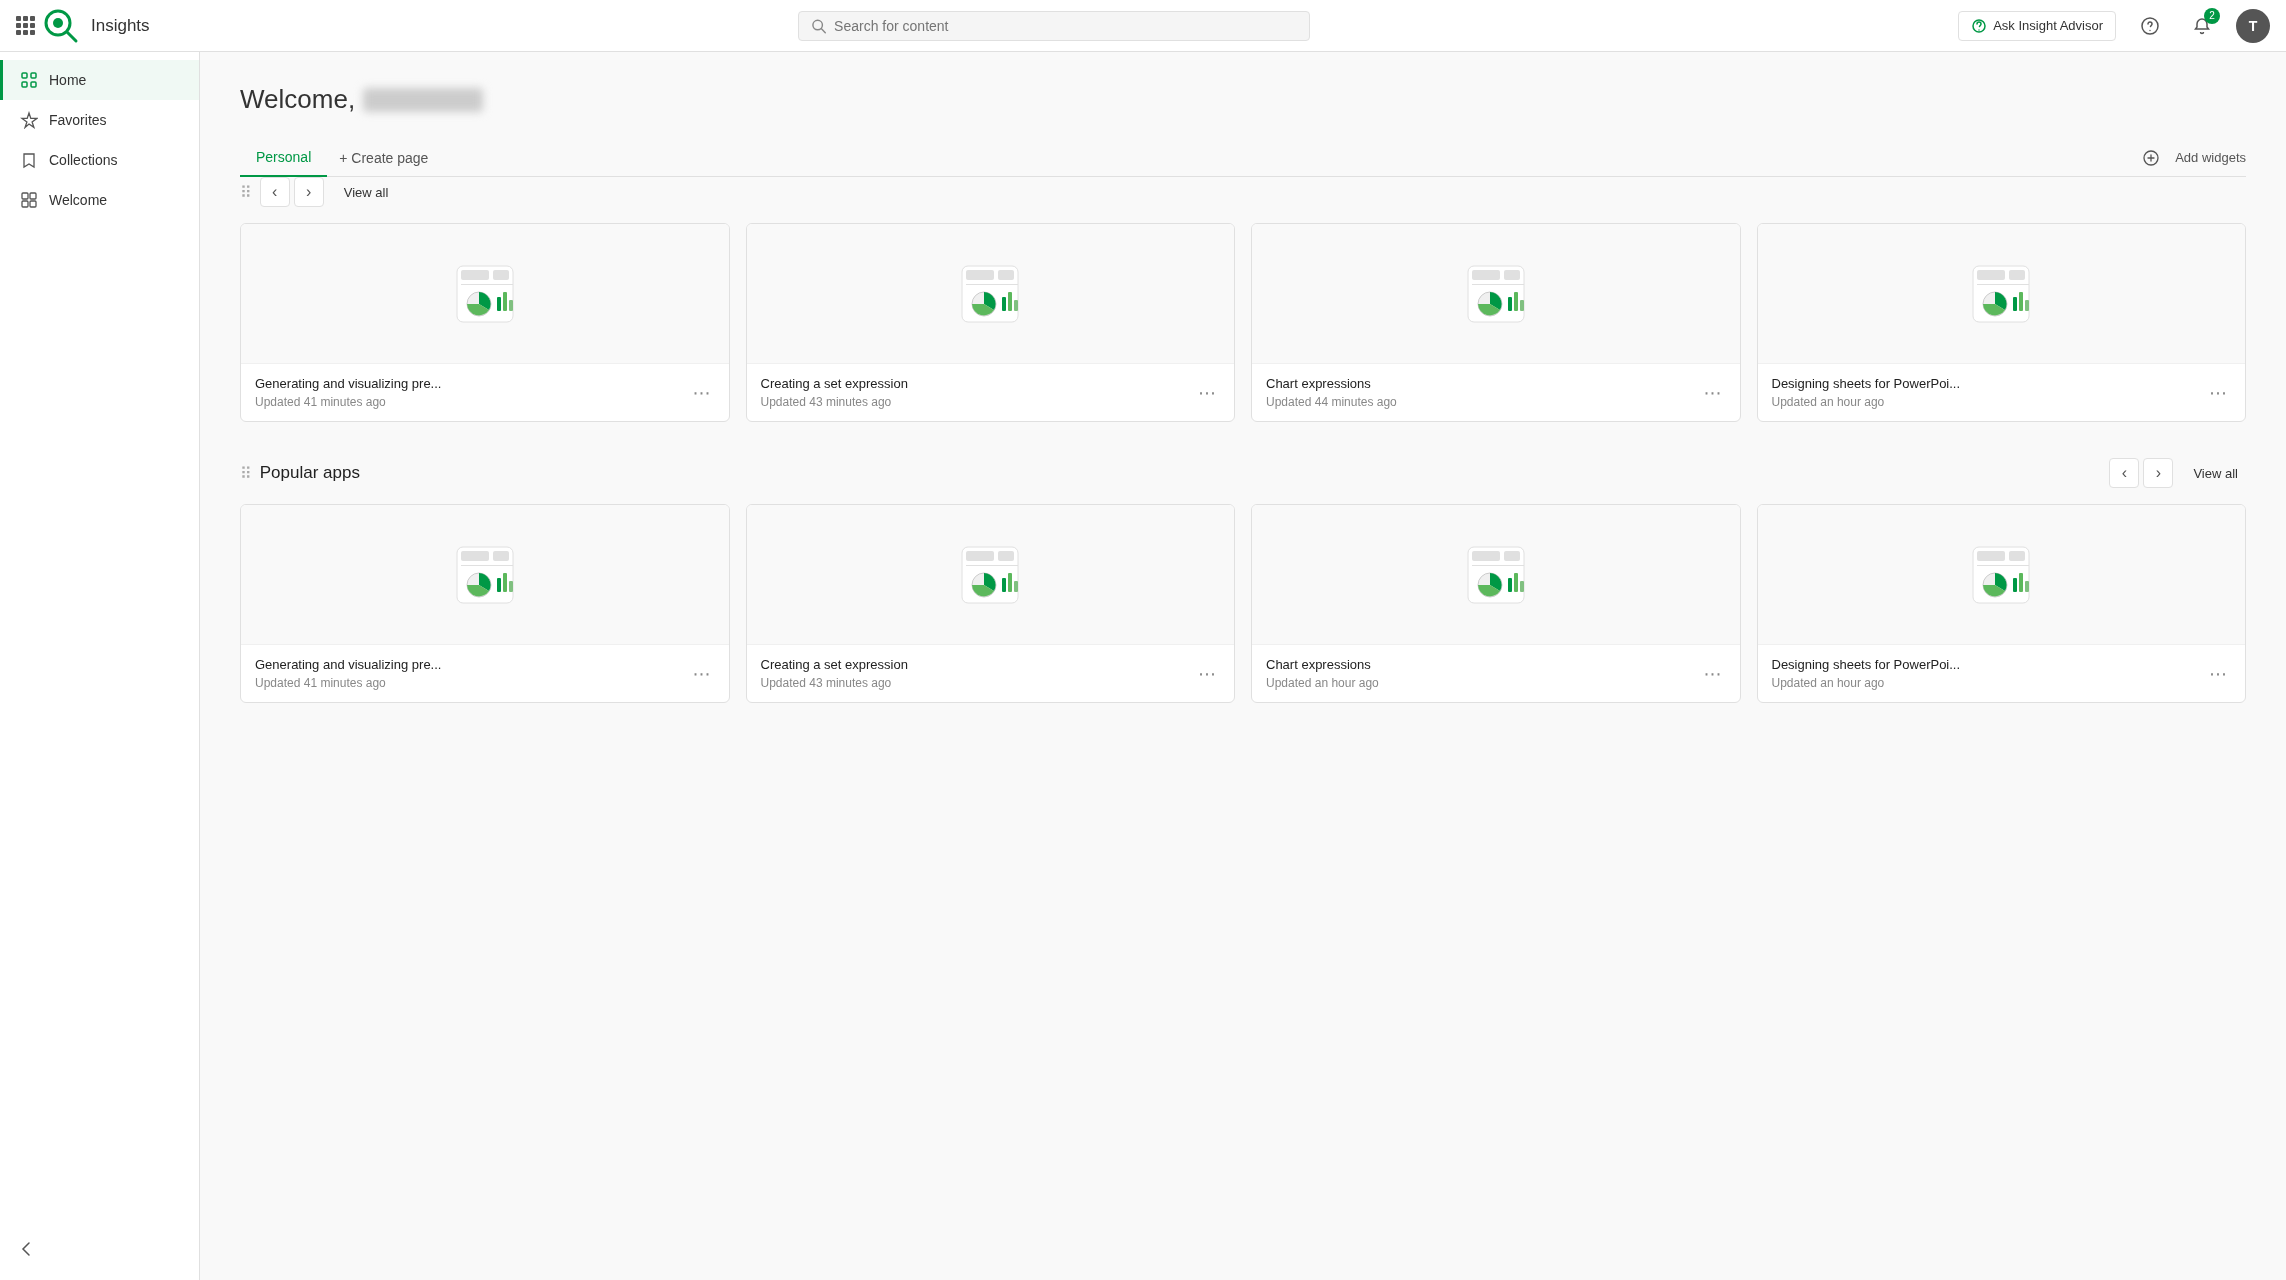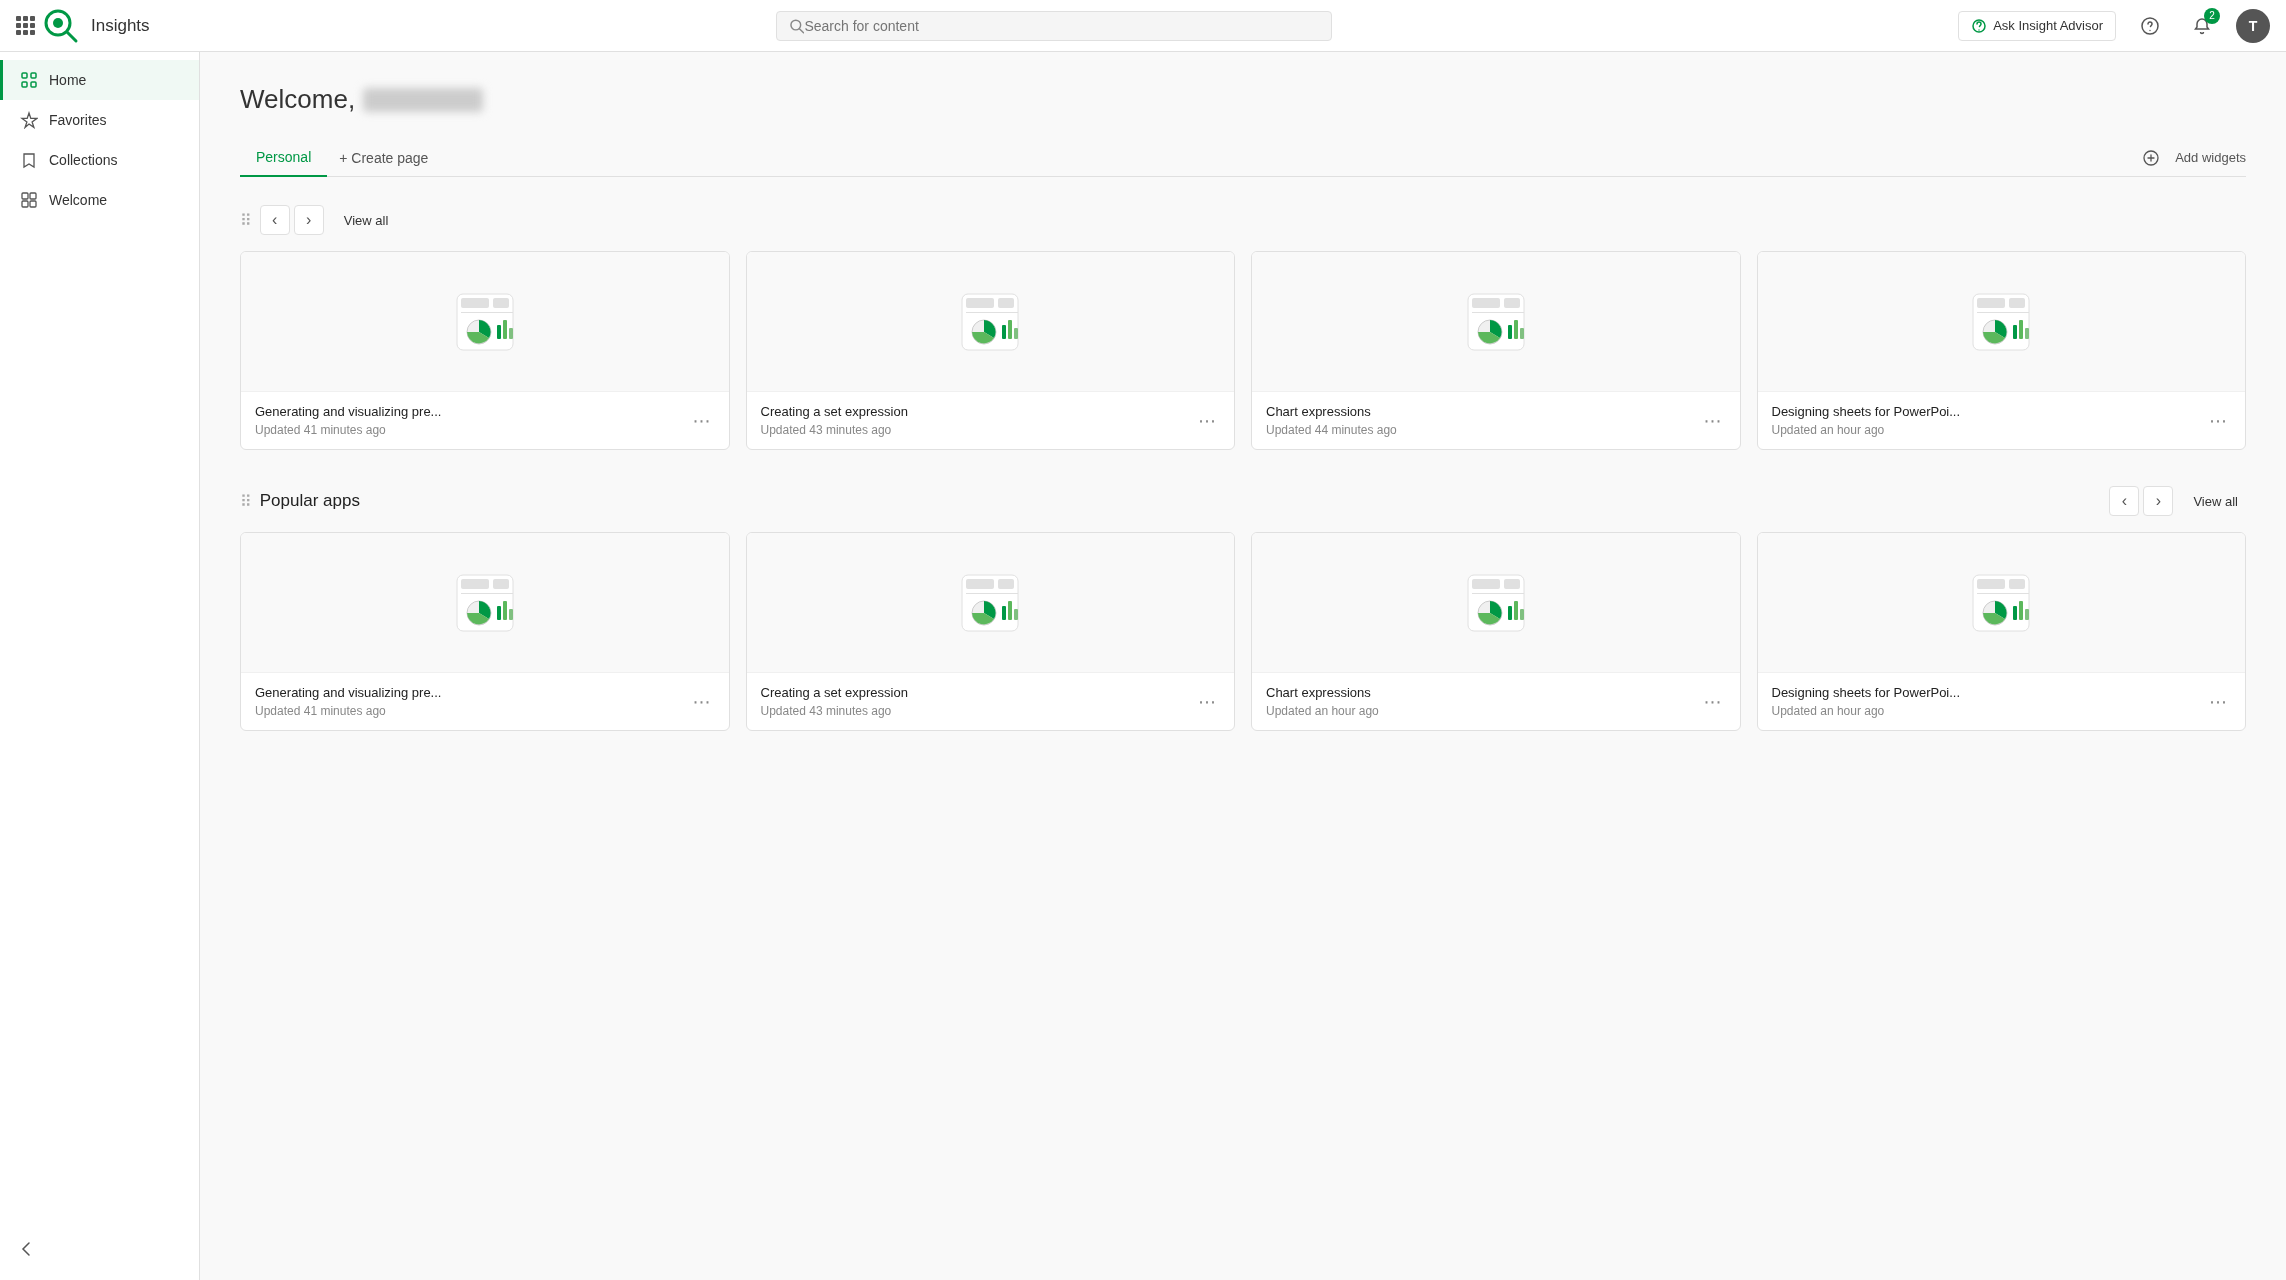--- a/index.html
+++ b/index.html
@@ -16,21 +16,21 @@
     .grid-icon span { width: 5px; height: 5px; background: #555; border-radius: 1px; display: block; }
     .qlik-logo { display: flex; align-items: center; gap: 4px; }
     .qlik-logo svg { width: 36px; height: 36px; }
     .app-title { font-size: 17px; color: #333; font-weight: 400; margin-left: 4px; }
     .search-bar {
       flex: 1; display: flex; justify-content: center;
     }
     .search-input-wrap {
       display: flex; align-items: center; background: #f5f5f5;
       border: 1px solid #e0e0e0; border-radius: 4px;
-      padding: 6px 12px; width: 556px; 
+      padding: 6px 12px; width: 512px; gap: 8px;
     }
     .search-input-wrap input {
       border: none; background: transparent; outline: none;
       font-size: 14px; width: 100%; color: #555;
     }
     .topnav-right { display: flex; align-items: center; gap: 16px; }
     .ask-advisor-btn {
       display: flex; align-items: center; gap: 6px;
       background: transparent; border: 1px solid #e0e0e0;
       border-radius: 4px; padding: 6px 12px; cursor: pointer;
@@ -76,21 +76,21 @@
     .sidebar-bottom { margin-top: auto; padding: 8px 16px; }
     .collapse-btn { cursor: pointer; color: #555; font-size: 18px; }
 
     
     .content { flex: 1; overflow-y: auto; padding: 32px 40px; background: #f9f9f9; }
 
     .welcome-title { font-size: 26px; font-weight: 400; margin-bottom: 24px; display: flex; align-items: center; gap: 8px; }
     .blur-name { filter: blur(4px); background: #ccc; border-radius: 4px; display: inline-block; width: 120px; height: 24px; }
 
     
-    .tabs { display: flex; align-items: center; border-bottom: 1px solid #e0e0e0; margin-bottom: 28px; }
+    .tabs { display: flex; align-items: center; border-bottom: 1px solid #e0e0e0; }
     .tab {
       padding: 10px 16px; font-size: 14px; cursor: pointer; color: #555;
       border-bottom: 2px solid transparent; margin-bottom: -1px;
     }
     .tab.active { color: #009845; border-bottom: 2px solid #009845; font-weight: 500; }
     .create-page-btn {
       display: flex; align-items: center; gap: 4px;
       font-size: 14px; color: #555; cursor: pointer;
       padding: 10px 12px; background: none; border: none;
     }

